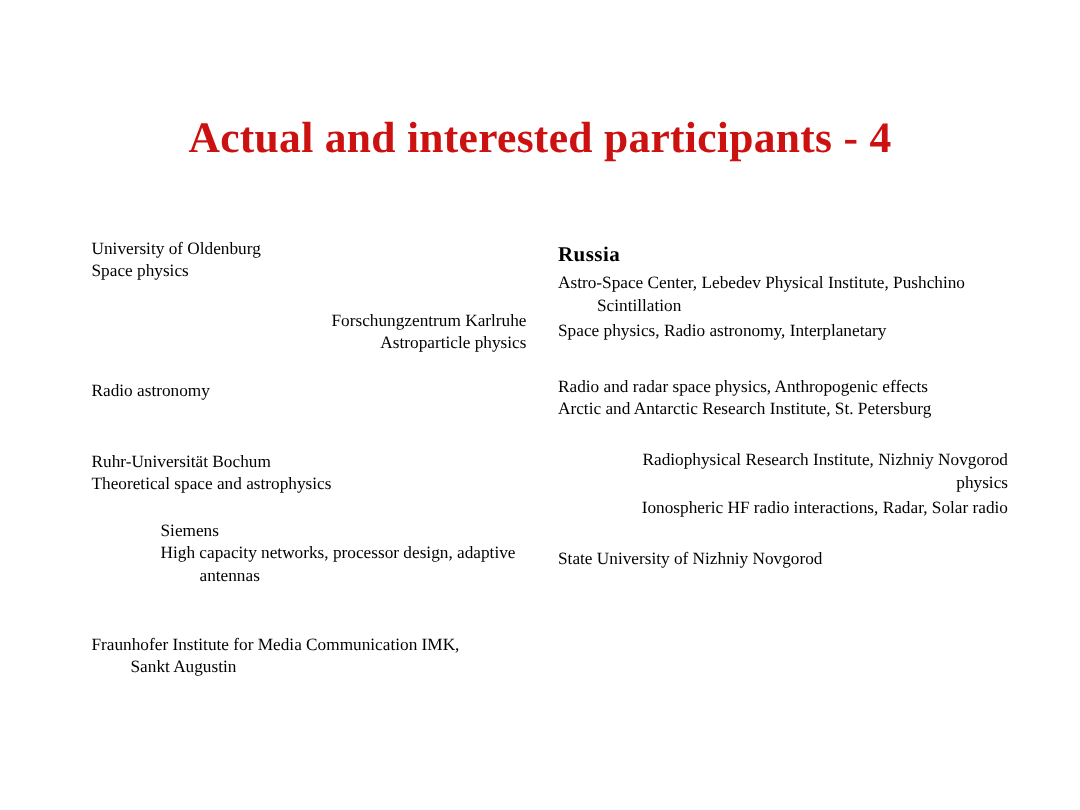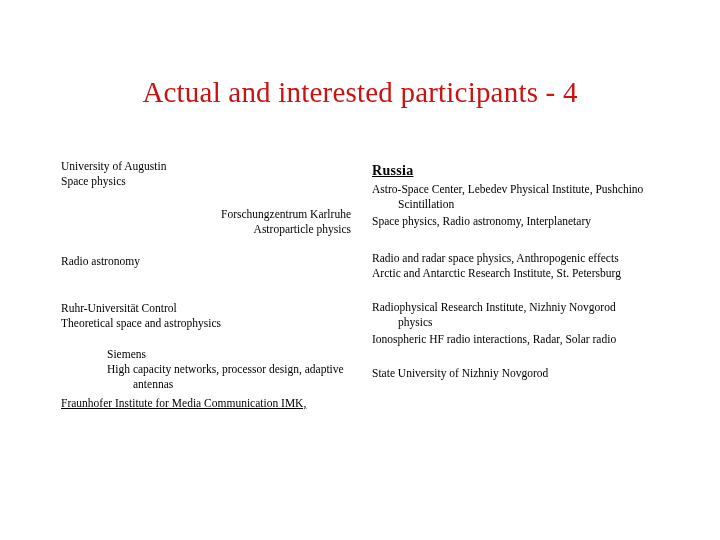--- a/index.html
+++ b/index.html
@@ -17,21 +17,21 @@
     }
     .title {
       position: absolute;
       top: 76px;
       left: 0;
       width: 720px;
       text-align: center;
       font-size: 29px;
       color: #cc1111;
       margin: 0;
-      font-weight: normal;
+      font-weight: bold;
       letter-spacing: 0.2px;
     }
     .col {
       position: absolute;
       font-size: 11.5px;
       line-height: 15px;
     }
     .col.left {
       left: 61px;
       top: 159px;
@@ -61,58 +61,59 @@
       letter-spacing: 0.3px;
     }
   </style>
 </head>
 <body>
 
 <h1 class="title">Actual and interested participants - 4</h1>
 
 <div class="col left">
   <div class="entry" style="top:0px;">
-    <span class="line">University of Augustin</span>
+    <span class="line">University of Oldenburg</span>
     <span class="line">Space physics</span>
   </div>
   <div class="entry" style="top:48px;text-align:right;">
     <span class="line">Forschungzentrum Karlruhe</span>
     <span class="line">Astroparticle physics</span>
   </div>
   <div class="entry" style="top:95px;">
     <span class="line">Radio astronomy</span>
   </div>
   <div class="entry" style="top:142px;">
-    <span class="line">Ruhr-Universität Control</span>
+    <span class="line">Ruhr-Universität Bochum</span>
     <span class="line">Theoretical space and astrophysics</span>
   </div>
   <div class="entry" style="top:188px;margin-left:46px;">
     <span class="line">Siemens</span>
     <span class="line">High capacity networks, processor design, adaptive</span>
     <span class="line indent">antennas</span>
   </div>
-  <div class="entry" style="top:237px;text-decoration:underline;">
+  <div class="entry" style="top:264px;">
     <span class="line">Fraunhofer Institute for Media Communication IMK,</span>
+    <span class="line indent">Sankt Augustin</span>
   </div>
 </div>
 
 <div class="col right">
-  <div class="entry" style="top:0px;text-decoration:underline;">
+  <div class="entry" style="top:0px;">
     <span class="line country">Russia</span>
   </div>
   <div class="entry" style="top:20px;">
     <span class="line">Astro-Space Center, Lebedev Physical Institute, Pushchino</span>
     <span class="line indent">Scintillation</span>
     <span class="line" style="margin-top:2px;">Space physics, Radio astronomy, Interplanetary</span>
   </div>
   <div class="entry" style="top:87px;">
     <span class="line" style="margin-top:2px;">Radio and radar space physics, Anthropogenic effects</span>
     <span class="line">Arctic and Antarctic Research Institute, St. Petersburg</span>
   </div>
-  <div class="entry" style="top:138px;">
+  <div class="entry" style="top:138px;text-align:right;">
     <span class="line">Radiophysical Research Institute, Nizhniy Novgorod</span>
     <span class="line indent">physics</span>
     <span class="line" style="margin-top:2px;">Ionospheric HF radio interactions, Radar, Solar radio</span>
   </div>
   <div class="entry" style="top:204px;">
     <span class="line">State University of Nizhniy Novgorod</span>
   </div>
 </div>
 
 </body></html>

